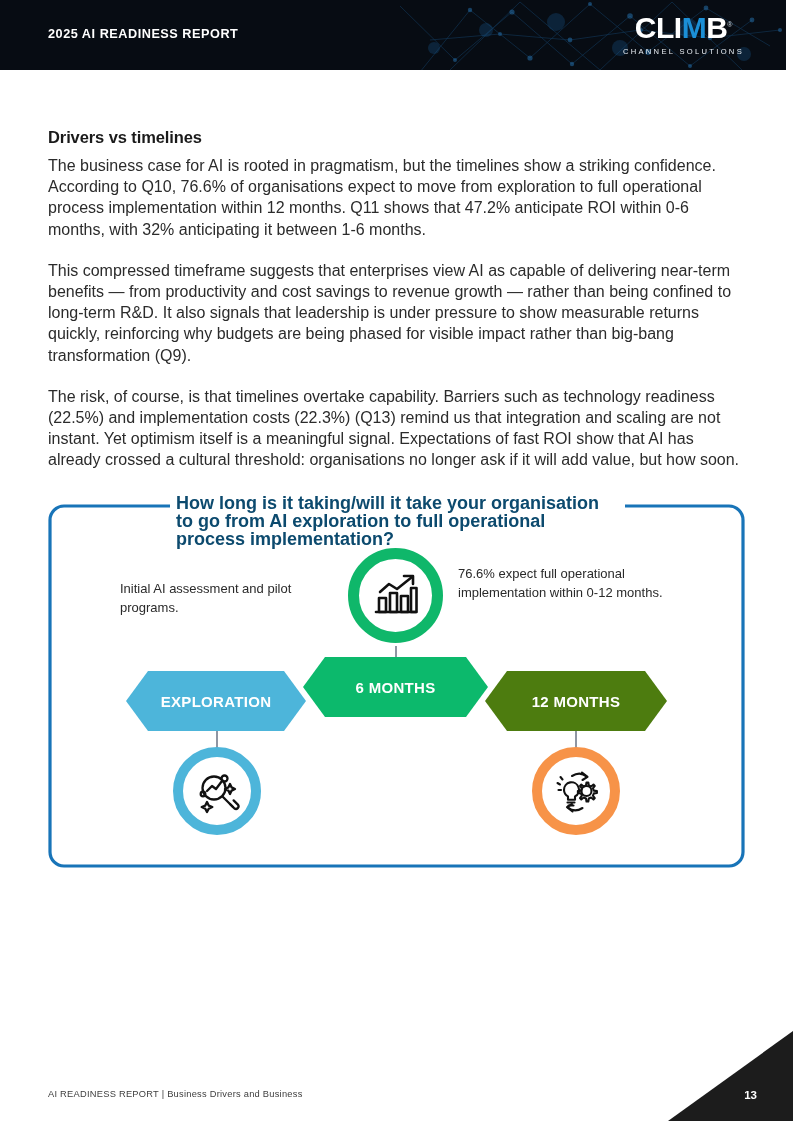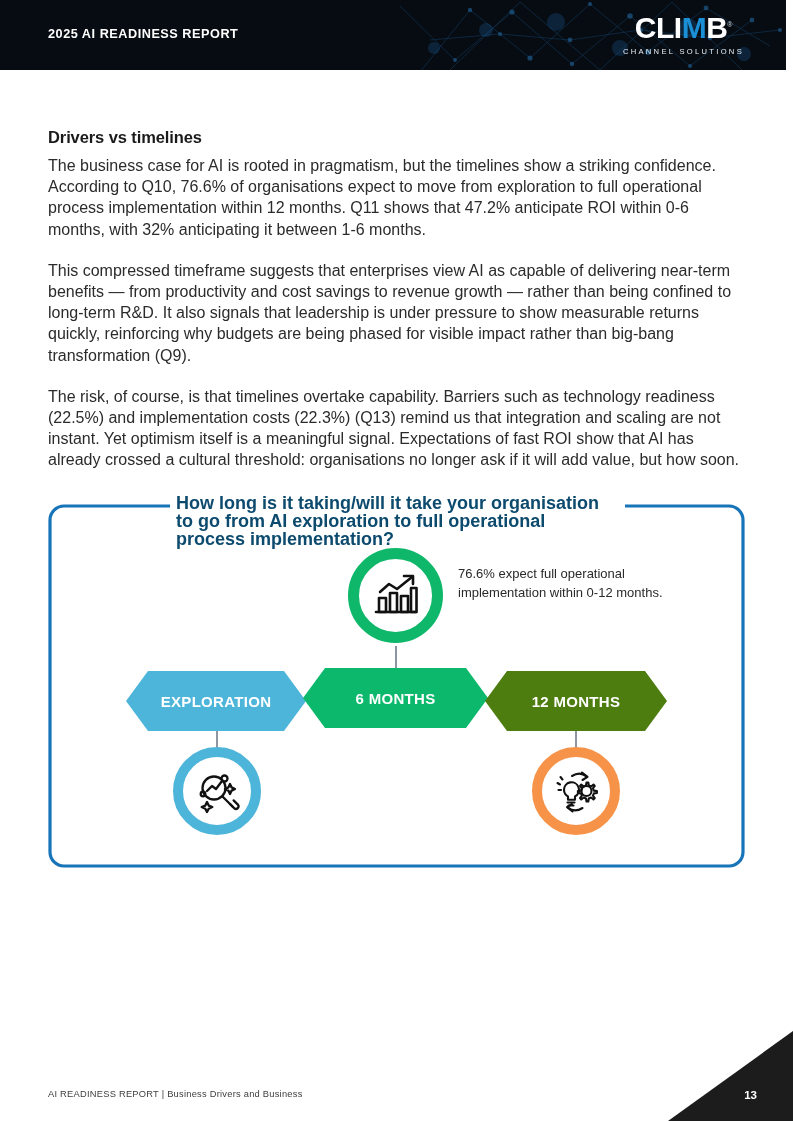--- a/index.html
+++ b/index.html
@@ -277,41 +277,42 @@
     </svg>
 
     <div class="info-title">How long is it taking/will it take your organisation to go from AI exploration to full operational process implementation?</div>
 
     <div class="connector" style="left:347px; top:142px; height:50px;"></div>
 
     <div class="connector" style="left:168px; top:211px; height:35px;"></div>
 
     <div class="connector" style="left:527px; top:211px; height:35px;"></div>
 
+    <div class="caption" style="left:72px; top:75px; width:215px;">Initial AI assessment and pilot programs.</div>
 
     <div class="circle circle-green" style="left:300px; top:44px; width:95px; height:95px;">
       <svg width="52" height="52" viewBox="0 0 52 52">
         <g fill="none" stroke="#111111" stroke-width="2.6" stroke-linecap="round" stroke-linejoin="round">
           <line x1="6" y1="42" x2="46" y2="42"></line>
           <rect x="9" y="28" width="7" height="14"></rect>
           <rect x="20" y="23" width="7" height="19"></rect>
           <rect x="31" y="26" width="7" height="16"></rect>
           <rect x="41" y="18" width="5.5" height="24"></rect>
           <polyline points="10,22 19,14 27,19 42,7"></polyline>
           <polyline points="34,6 43,6 43,14"></polyline>
         </g>
       </svg>
     </div>
 
     <div class="caption" style="left:410px; top:60px; width:235px;">76.6% expect full operational implementation within 0-12 months.</div>
 
     <div class="chev chev-blue" style="left:78px; top:167px; width:180px;">
       <span>EXPLORATION</span>
     </div>
-    <div class="chev chev-green" style="left:255px; top:164px; width:185px;">
+    <div class="chev chev-green" style="left:255px; top:153px; width:185px;">
       <span>6 MONTHS</span>
     </div>
     <div class="chev chev-orange" style="left:437px; top:167px; width:182px;">
       <span>12 MONTHS</span>
     </div>
 
     <div class="circle circle-blue" style="left:125px; top:243px; width:88px; height:88px;">
       <svg width="48" height="48" viewBox="0 0 48 48">
         <g fill="none" stroke="#111111" stroke-width="2.3" stroke-linecap="round" stroke-linejoin="round">
           <circle cx="21" cy="21" r="11.5"></circle>

